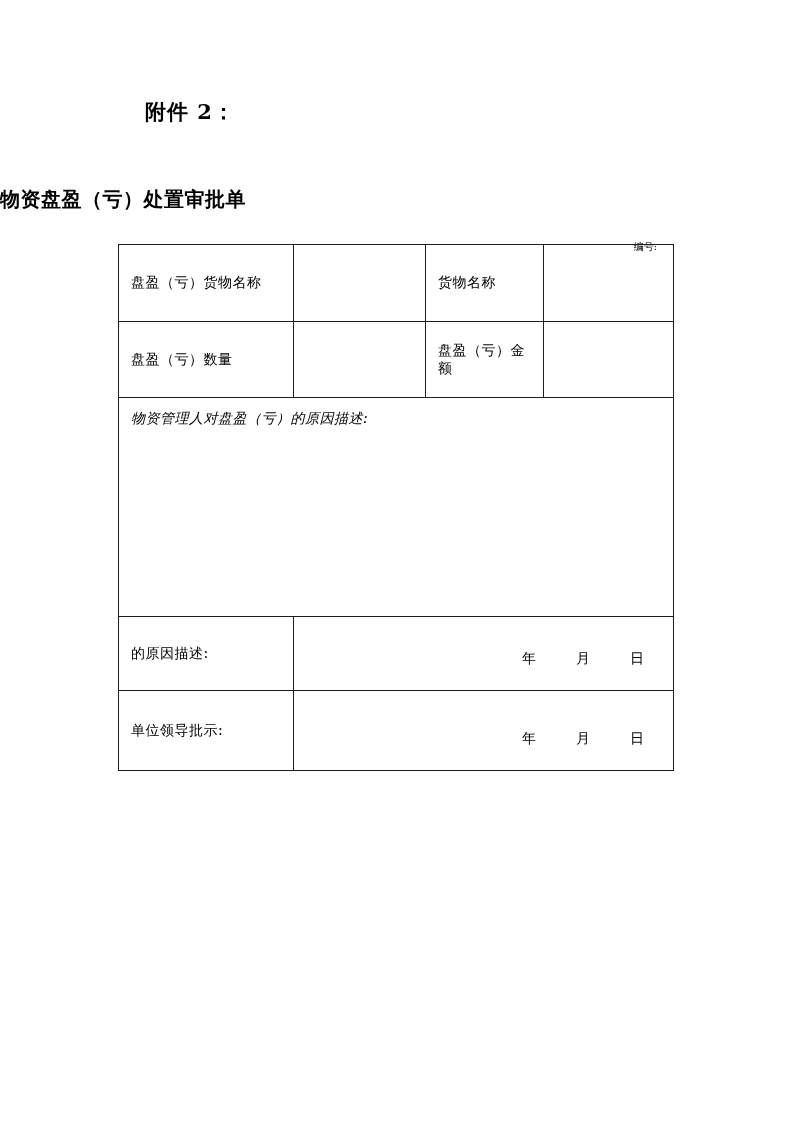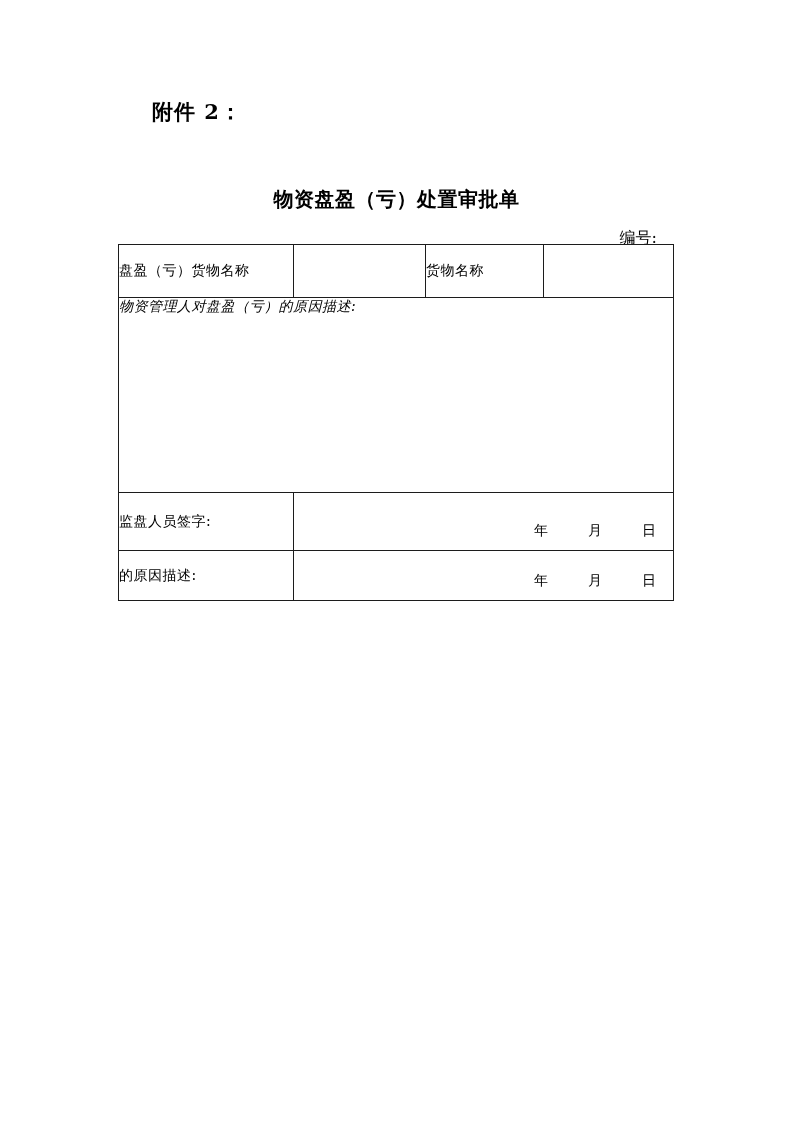--- a/index.html
+++ b/index.html
@@ -11,58 +11,57 @@
     position: relative;
     width: 793px;
     height: 1122px;
     background: #ffffff;
     color: #000000;
     font-family: "DejaVu Serif", "Liberation Serif", serif;
     overflow: hidden;
   }
   .attachment-label {
     position: absolute;
-    left: 112px;
+    left: 105px;
     top: 98px;
     font-size: 21px;
     font-weight: bold;
     letter-spacing: 1px;
     white-space: pre;
     padding-left: 40px;
   }
   .form-title {
     position: absolute;
     left: 0;
     right: 0;
     top: 186px;
-    text-align: center;
     font-size: 20px;
     font-weight: bold;
     letter-spacing: 0.5px;
   }
   .number-label {
     position: absolute;
     left: 118px;
-    top: 228px;
+    top: 240px;
     width: 539px;           
     text-align: right;
-    font-size: 16px;
+    font-size: 10px;
   }
   table.form-table {
     position: absolute;
     left: 118px;
     top: 244px;
     width: 555px;
     border-collapse: collapse;
     table-layout: fixed;
     font-size: 14px;
   }
   table.form-table td {
     border: 1.5px solid #1c1c1c;
-    padding: 0;
+    padding: 12px;
     overflow: hidden;
   }
   td.label-cell {
     padding-left: 10px;
     vertical-align: middle;
     letter-spacing: 0.5px;
   }
   tr.row-info-1 td { height: 52px; }
   tr.row-info-2 td { height: 51px; }
   td.reason-cell {
@@ -102,36 +101,42 @@
       <col style="width:118px">
       <col style="width:130px">
     </colgroup>
     <tbody>
       <tr class="row-info-1">
         <td class="label-cell">盘盈（亏）货物名称</td>
         <td class="value-cell"></td>
         <td class="label-cell">货物名称</td>
         <td class="value-cell"></td>
       </tr>
+      <tr class="row-info-2">
+        <td class="label-cell">盘盈（亏）数量</td>
+        <td class="value-cell"></td>
+        <td class="label-cell">盘盈（亏）金额</td>
+        <td class="value-cell"></td>
+      </tr>
       <tr class="row-reason">
         <td class="reason-cell" colspan="4">物资管理人对盘盈（亏）的原因描述:</td>
       </tr>
 
-      <tr class="row-sig-1">
-        <td class="label-cell">监盘人员签字:</td>
+      <tr class="row-sig-3">
+        <td class="label-cell">的原因描述:</td>
         <td class="date-cell" colspan="3">
           <div class="date-line">
             <span>年</span>
             <span>月</span>
             <span>日</span>
           </div>
         </td>
       </tr>
-      <tr class="row-sig-3">
-        <td class="label-cell">的原因描述:</td>
+      <tr class="row-sig-4">
+        <td class="label-cell">单位领导批示:</td>
         <td class="date-cell" colspan="3">
           <div class="date-line">
             <span>年</span>
             <span>月</span>
             <span>日</span>
           </div>
         </td>
       </tr>
     </tbody>
   </table>

